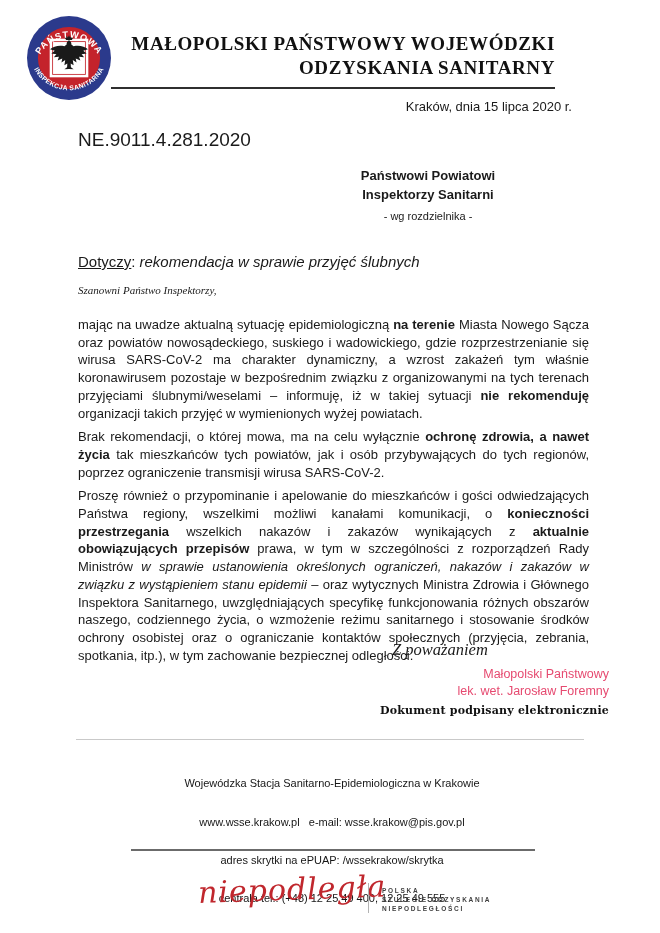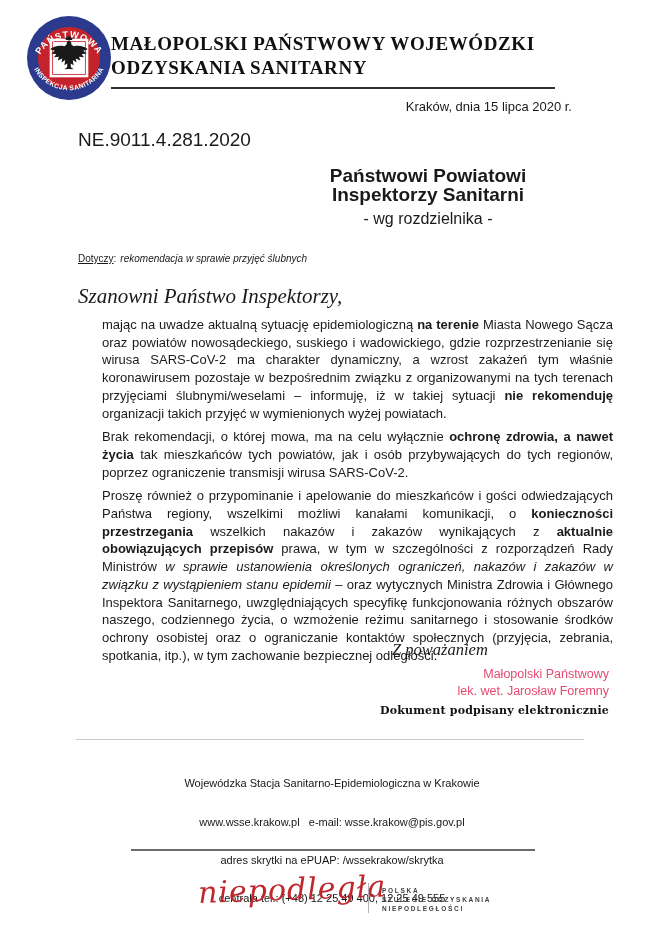--- a/index.html
+++ b/index.html
@@ -4,43 +4,43 @@
 <style>
   html,body{margin:0;padding:0;background:#e8e8e8;}
   .page{
     position:relative; width:660px; height:933px; margin:0 auto;
     background:#fff; overflow:hidden;
     font-family:"Liberation Sans", sans-serif; color:#1a1a1a;
   }
   
   .seal{position:absolute; left:27px; top:16px; width:84px; height:84px;}
   .title{
-    position:absolute; left:111px; top:32px; width:444px; text-align:left;
+    position:absolute; left:111px; top:32px; width:444px; text-align:right;
     font-family:"Liberation Serif", serif; font-weight:bold; font-size:19px;
     line-height:24px; letter-spacing:.6px; color:#111;
   }
   .header-rule{position:absolute; left:111px; top:87px; width:444px; height:2px; background:#2f2f2f;}
   .place-date{position:absolute; top:99px; right:88px; font-size:13px;}
   .reference{position:absolute; left:78px; top:129px; font-size:19px;}
   
   .addressee{position:absolute; left:300px; top:166px; width:256px; text-align:center;}
-  .addressee .strong{font-weight:bold; font-size:19px; line-height:19px;}
-  .addressee .dist{font-size:16px; margin-top:6px;}
+  .addressee .strong{font-weight:bold; font-size:13px; line-height:19px;}
+  .addressee .dist{font-size:11px; margin-top:6px;}
   
-  .subject{position:absolute; left:78px; top:253px; font-size:10px;}
+  .subject{position:absolute; left:78px; top:253px; font-size:15px;}
   .subject .label{text-decoration:underline;}
   .subject .subj-text{font-style:italic; margin-left:4px;}
   .salutation{
     position:absolute; left:78px; top:284px;
-    font-family:"Liberation Serif", serif; font-style:italic; font-size:21px;
+    font-family:"Liberation Serif", serif; font-style:italic; font-size:11px;
   }
   
   .body-text{
     position:absolute; left:78px; top:316px; width:511px;
-    font-size:13px; line-height:17.7px; text-align:justify;margin-left:24px;
+    font-size:13px; line-height:17.7px; text-align:justify;
   }
   .body-text p{margin:0 0 6px;}
   .b{font-weight:bold;} .i{font-style:italic;}
   
   .closing{
     position:absolute; left:392px; top:640px;
     font-family:"Liberation Serif", serif; font-style:italic; font-size:16.5px;
   }
   .sig{
     position:absolute; left:377px; top:666px; width:232px; text-align:right;

